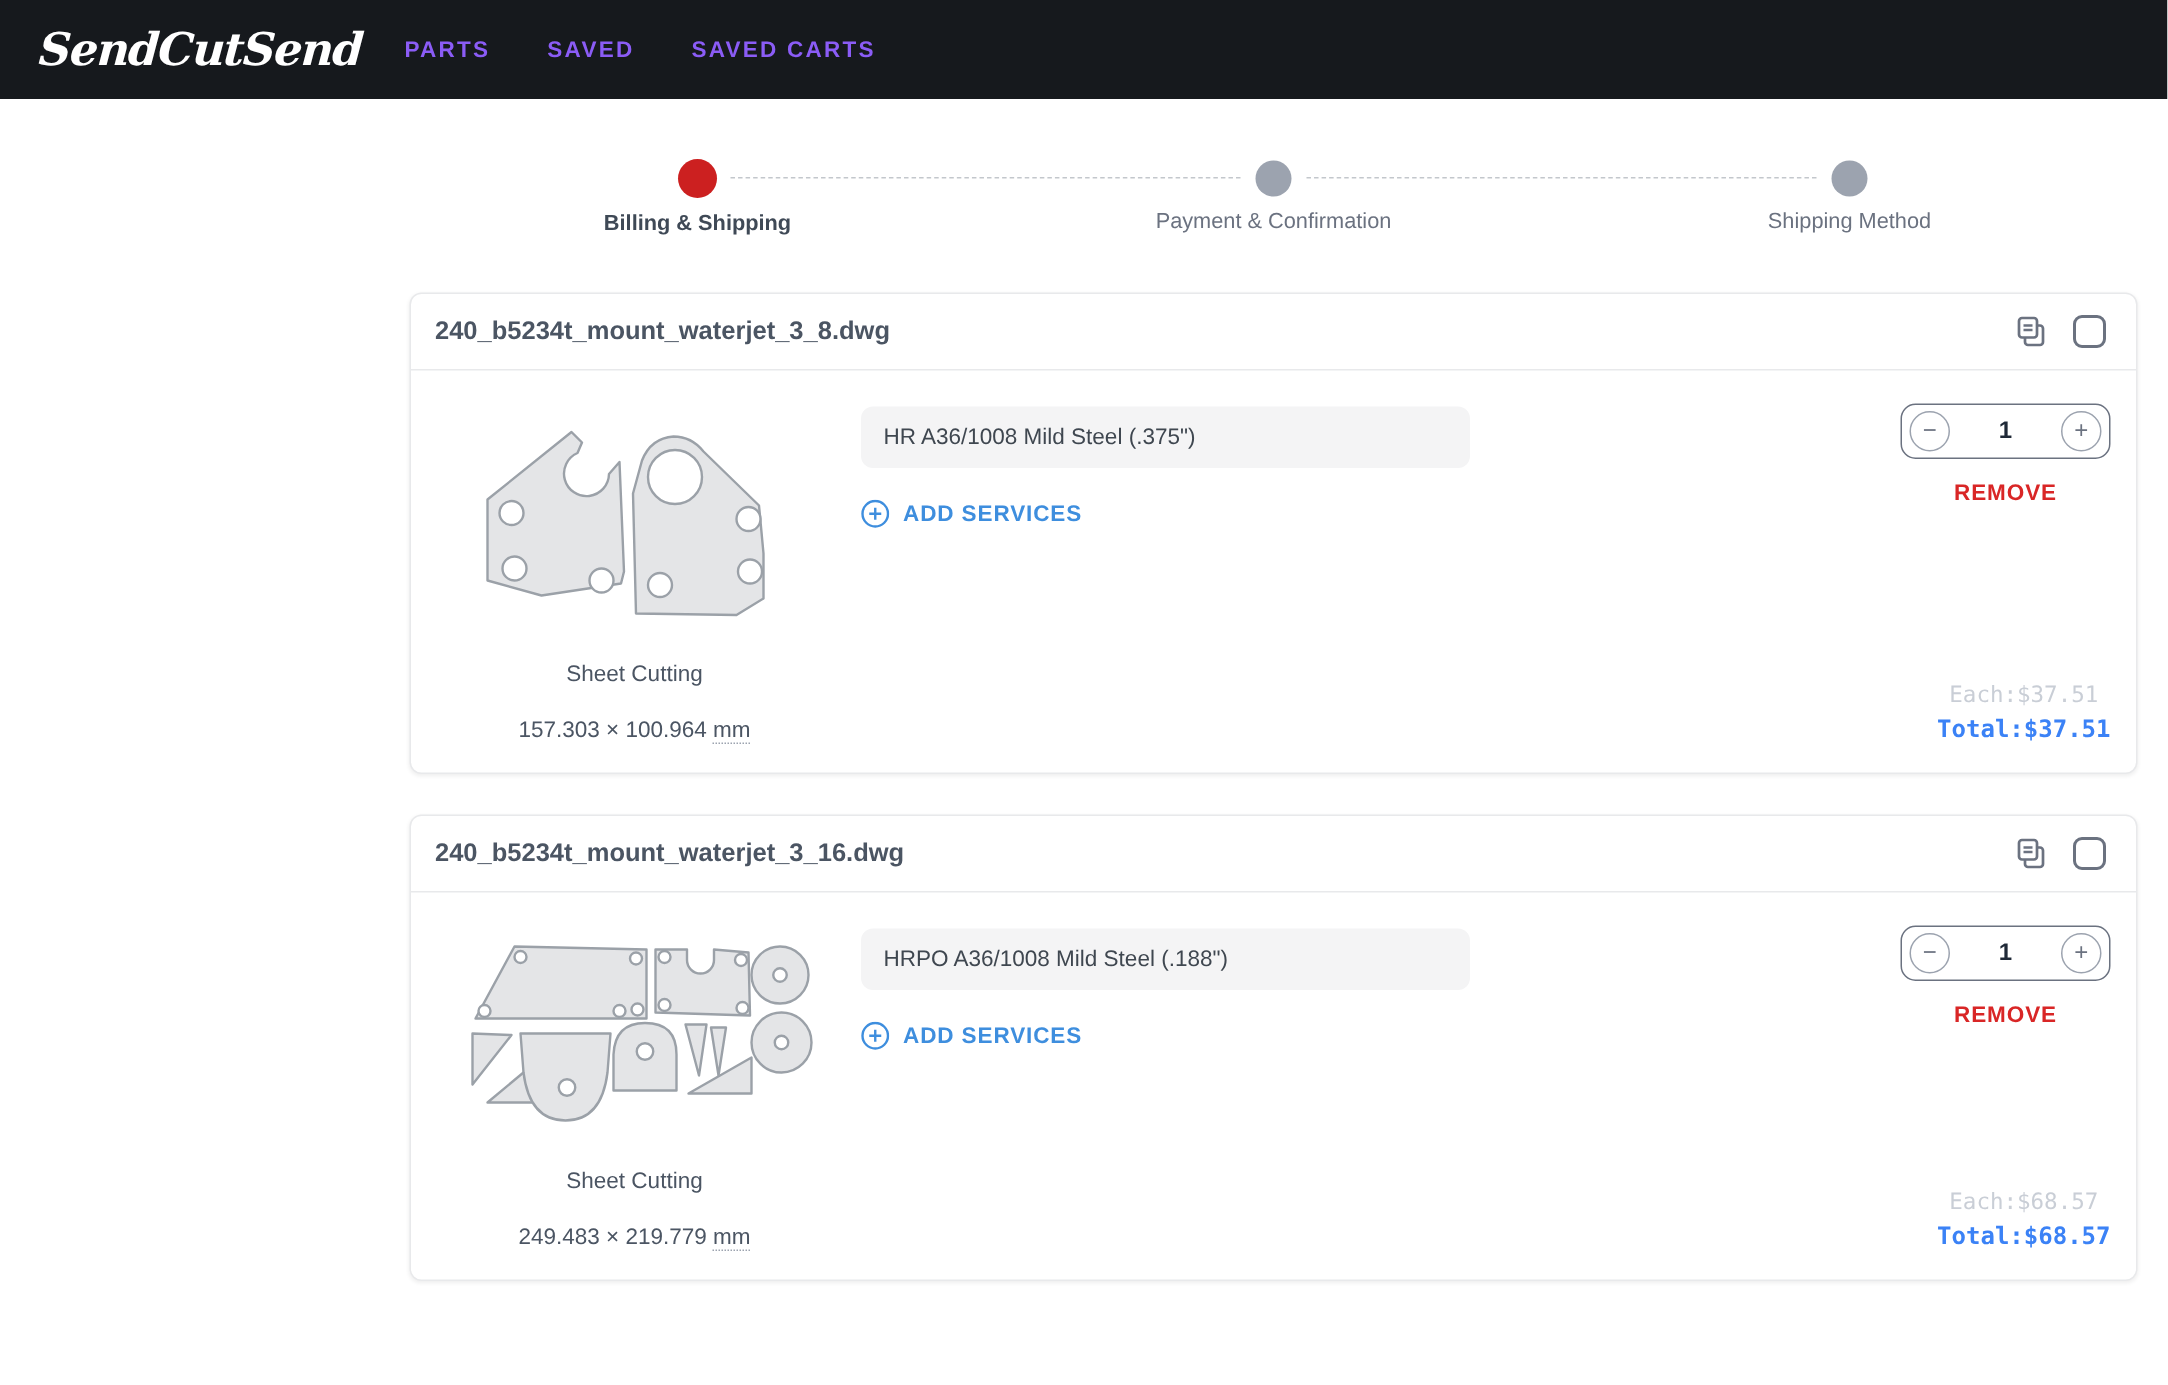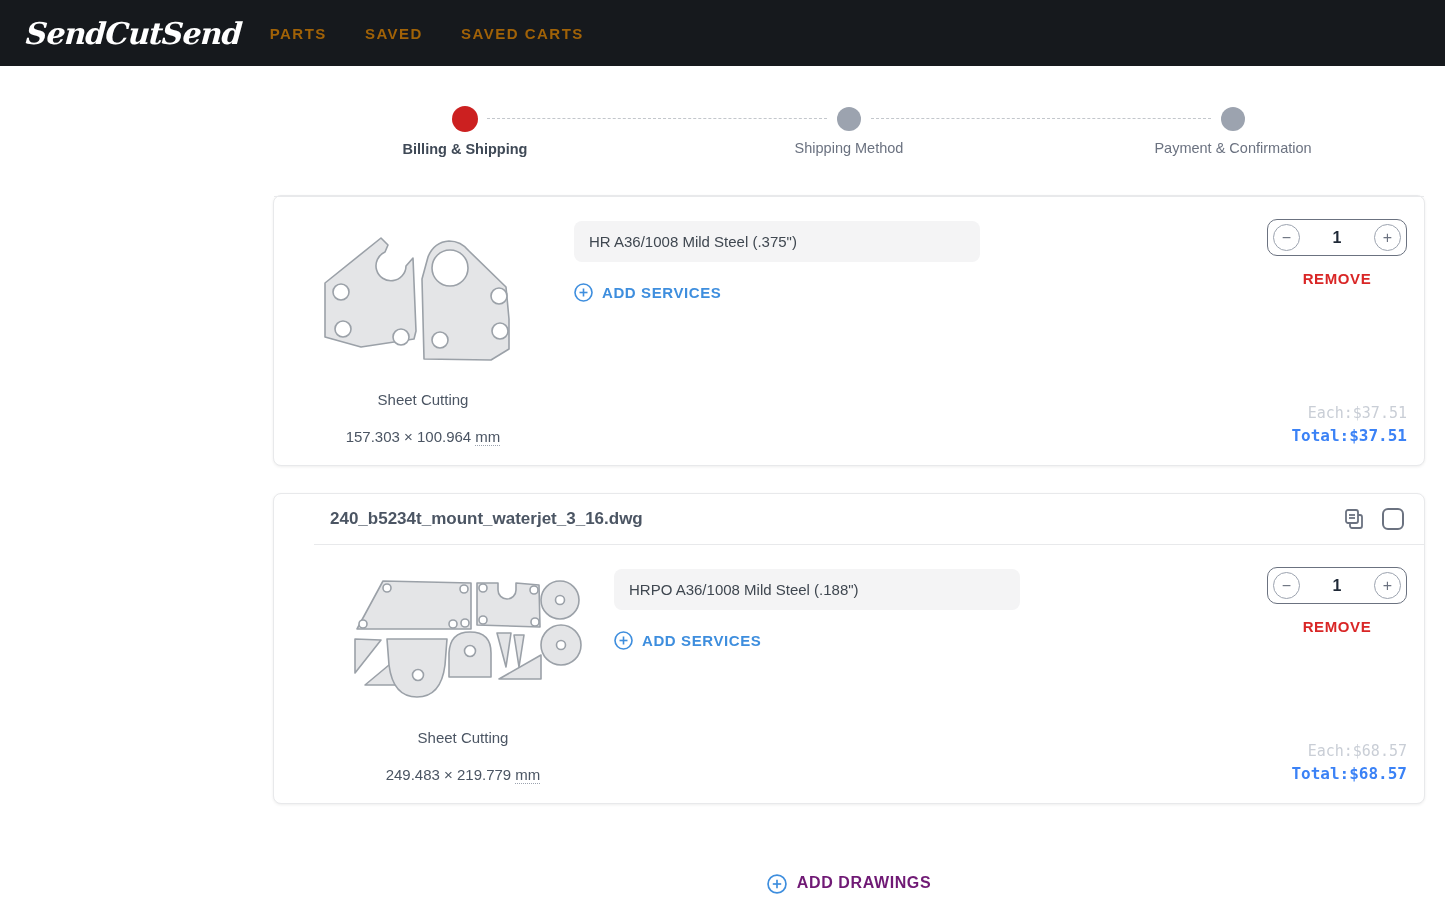--- a/index.html
+++ b/index.html
@@ -4,39 +4,39 @@
 <style>
   * { margin:0; padding:0; box-sizing:border-box; }
   html,body { width:1445px; height:923px; background:#ffffff; overflow:hidden;
               font-family:"Liberation Sans", sans-serif; }
 
   
   .topnav { height:66px; background:#16191d; display:flex; align-items:center; padding:0 26px; }
   .logo { color:#ffffff; font-family:"DejaVu Serif", serif; font-style:italic; font-weight:bold;
           font-size:30px; letter-spacing:-1px; margin-right:28px; transform:skewX(-4deg); cursor:pointer; }
   .navlinks { display:flex; gap:38px; }
-  .navlink { color:#a16207; font-size:15px; font-weight:700; letter-spacing:1.5px; cursor:pointer; }
+  .navlink { color:#8b5cf6; font-size:15px; font-weight:700; letter-spacing:1.5px; cursor:pointer; }
 
   
   .content { width:1152px; margin-left:273px; }
 
   
   .stepper { display:flex; margin-top:40px; }
   .step { flex:1; position:relative; display:flex; flex-direction:column; align-items:center; }
   .step:not(:last-child)::after { content:""; position:absolute; top:12px;
       left:calc(50% + 22px); width:calc(100% - 44px); border-top:1.5px dashed #c3c7cc; }
   .dot { width:24px; height:24px; border-radius:50%; background:#9ca3af; margin-top:1px; }
   .step.active .dot { width:26px; height:26px; background:#cc2020; margin-top:0; }
   .step-label { margin-top:9px; font-size:14.5px; color:#6b7280; }
   .step.active .step-label { color:#3f4956; font-weight:700; }
 
   
   .card { background:#fff; border:1px solid #e8e9eb; border-radius:8px;
           box-shadow:0 1px 3px rgba(0,0,0,.07); margin-top:38px; }
-  .card + .card { margin-top:27px;padding-left:40px; }
+  .card + .card { margin-top:27px; }
   .card-header { display:flex; align-items:center; justify-content:space-between; padding:13px 20px 13px 16px; }
   .card-title { font-size:17px; font-weight:700; color:#4b5563; }
   .header-actions { display:flex; align-items:center; gap:16px; }
   .icon-btn { width:24px; height:24px; cursor:pointer; color:#6b7280; }
   .checkbox { width:22px; height:22px; border:2px solid #6b7280; border-radius:6px; cursor:pointer; background:#fff; }
   .card-divider { border-top:1px solid #e8e9eb; }
   .card-body { display:flex; padding:22px 17px 20px 24px; }
 
   
   .col-preview { width:250px; display:flex; flex-direction:column; align-items:center;justify-content:flex-end; }
@@ -57,21 +57,21 @@
   .col-actions { width:140px; display:flex; flex-direction:column; align-items:center;
                  justify-content:space-between; margin-left:12px; }
   .qty-wrap { display:flex; flex-direction:column; align-items:center; }
   .stepper-box { width:140px; height:37px; border:1px solid #6b7280; border-radius:10px;
                  display:flex; align-items:center; justify-content:space-between; padding:0 5px; background:#fff; }
   .round-btn { width:27px; height:27px; border-radius:50%; border:1px solid #9ca3af; background:#fff;
                color:#6b7280; font-size:16px; line-height:1; display:flex; align-items:center;
                justify-content:center; cursor:pointer; }
   .qty-value { font-size:16px; font-weight:700; color:#1f2937; }
   .remove-btn { margin-top:14px; color:#d92626; font-size:15px; font-weight:700; letter-spacing:.6px; cursor:pointer; }
-  .prices { align-self:flex-end; text-align:right; font-family:"DejaVu Sans Mono", monospace; white-space:nowrap; }
+  .prices { align-self:flex-end; text-align:center; font-family:"DejaVu Sans Mono", monospace; white-space:nowrap; }
   .price-each { font-size:15px; color:#c9ced6; }
   .price-total { font-size:16px; font-weight:700; color:#3b82f6; margin-top:4px; }
 
   
   .add-drawings-row { display:flex; justify-content:center; margin-top:42px; }
   .add-drawings { display:inline-flex; align-items:flex-start; gap:10px; color:#701a75;
                   font-size:16px; font-weight:700; letter-spacing:.6px; cursor:pointer;margin-top:28px; }
 
   .part-shape { fill:#e4e5e7; stroke:#9ba1a8; stroke-width:1.6; stroke-linejoin:round; }
   .part-hole  { fill:#ffffff; stroke:#9ba1a8; stroke-width:1.6; }
@@ -90,29 +90,41 @@
 
 <div class="content">
 
   <div class="stepper">
     <div class="step active">
       <div class="dot"></div>
       <div class="step-label">Billing &amp; Shipping</div>
     </div>
     <div class="step">
       <div class="dot"></div>
-      <div class="step-label">Shipping Method</div>
+      <div class="step-label">Payment &amp; Confirmation</div>
     </div>
     <div class="step">
       <div class="dot"></div>
-      <div class="step-label">Payment &amp; Confirmation</div>
+      <div class="step-label">Shipping Method</div>
     </div>
   </div>
 
   <div class="card">
+    <div class="card-header">
+      <div class="card-title">240_b5234t_mount_waterjet_3_8.dwg</div>
+      <div class="header-actions">
+        <svg class="icon-btn" viewBox="0 0 24 24" fill="none" stroke="currentColor" stroke-width="1.8">
+          <rect x="8" y="8" width="12" height="13" rx="2"></rect>
+          <rect x="4" y="3" width="12" height="13" rx="2" fill="#ffffff"></rect>
+          <line x1="7" y1="8" x2="13" y2="8"></line>
+            <line x1="7" y1="11" x2="13" y2="11"></line>
+        </svg>
+        <div class="checkbox"></div>
+      </div>
+    </div>
     <div class="card-divider"></div>
     <div class="card-body">
 
       <div class="col-preview">
         <svg class="part-svg" viewBox="0 0 240 150">
           <path class="part-shape" d="M22,64 L78,19 L85,26 L82,33 A15,15 0 1 0 103,47 L110,39 L113,112 L111,120 L58,128 L22,118 Z"></path>
           <circle class="part-hole" cx="38" cy="73" r="8"></circle>
           <circle class="part-hole" cx="40" cy="110" r="8"></circle>
           <circle class="part-hole" cx="98" cy="118" r="8"></circle>
           <path class="part-shape" d="M121,140 L119,60 L125,38 Q131,23 146,22 Q158,22 166,32 L203,68 L206,100 L206,130 L188,141 Z"></path>

